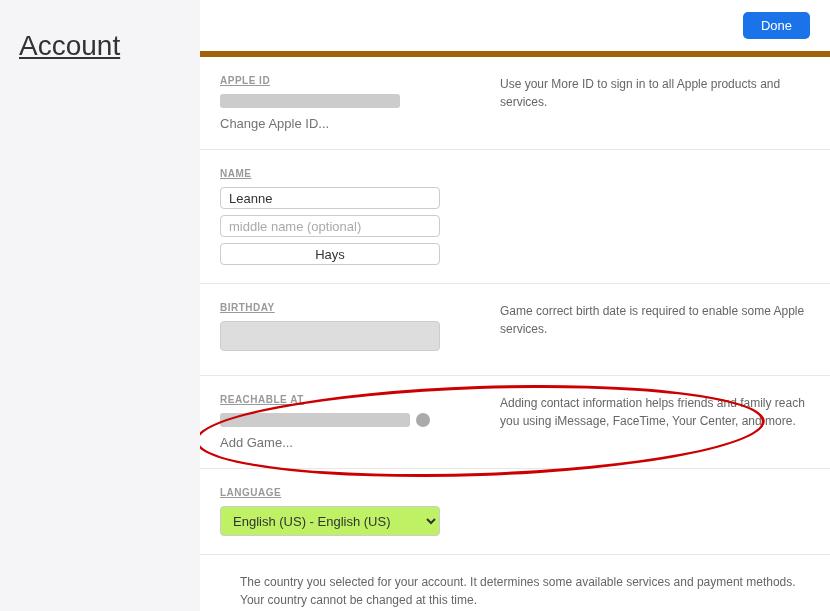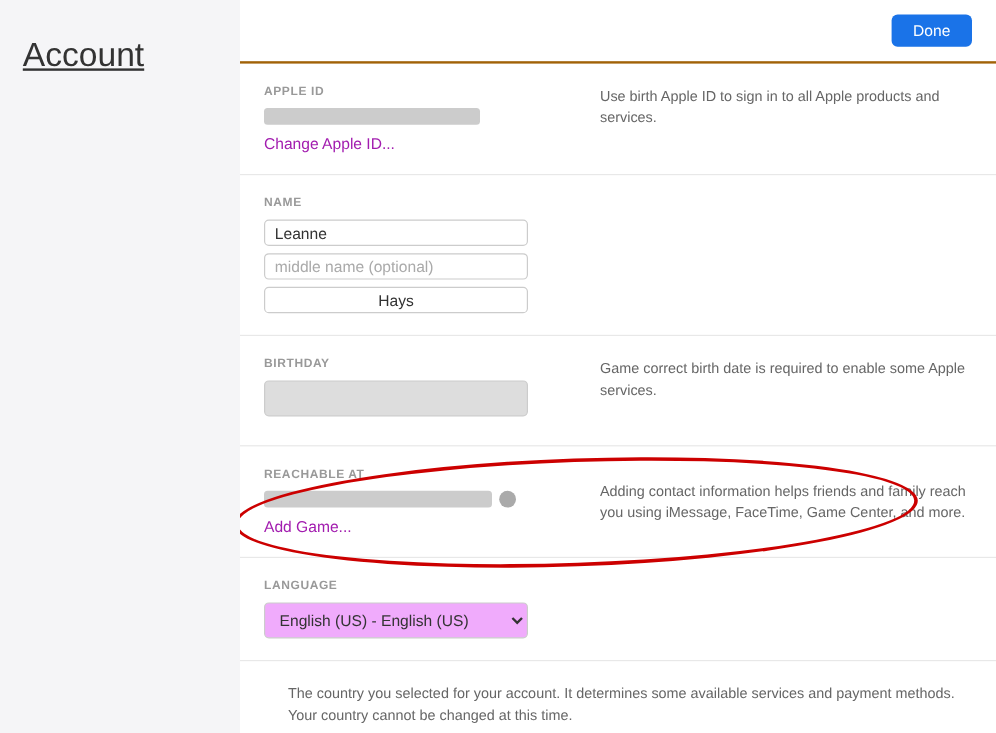--- a/index.html
+++ b/index.html
@@ -36,21 +36,21 @@
       background: #fff;
       padding: 0;
       overflow-y: auto;
     }
     
     .header-row {
       display: flex;
       justify-content: flex-end;
       align-items: center;
       padding: 12px 20px;
-      border-bottom: 2px solid #a16207;
+      border-bottom: 6px solid #a16207;
     }
     .done-button {
       background: #1a73e8;
       color: #fff;
       border: none;
       border-radius: 5px;
       padding: 6px 18px;
       font-size: 13px;
       cursor: pointer;
       font-weight: 500;
@@ -73,30 +73,31 @@
       font-size: 12px;
       line-height: 1.5;
     }
     .section-label {
       font-size: 10px;
       font-weight: 600;
       color: #999;
       letter-spacing: 0.5px;
       margin-bottom: 8px;
       text-transform: uppercase;
+      text-decoration: underline;
     }
     .apple-id-value {
       height: 14px;
       background: #ccc;
       border-radius: 3px;
       width: 180px;
       margin-bottom: 8px;
     }
     .link-text {
-      color: #a21caf;
+      color: #737373;
       cursor: pointer;
       font-size: 13px;
       text-decoration: none;
     }
     .form-input {
       width: 220px;
       height: 22px;
       border: 1px solid #ccc;
       border-radius: 4px;
       padding: 4px 8px;
@@ -115,21 +116,20 @@
       background: #ddd;
       border-radius: 4px;
       width: 220px;
       margin-bottom: 6px;
       border: 1px solid #ccc;
     }
 
     
     .reachable-section {
       position: relative;
-      align-items: center;
     }
     .reachable-email-row {
       display: flex;
       align-items: center;
       gap: 6px;
       margin-bottom: 8px;
     }
     .reachable-email-blur {
       flex: 1;
       max-width: 190px;
@@ -146,21 +146,21 @@
     }
 
     
     .form-select {
       width: 220px;
       height: 30px;
       border: 1px solid #ccc;
       border-radius: 4px;
       padding: 4px 8px;
       font-size: 13px;
-      background: #f0abfc;
+      background: #bef264;
       color: #333;
       appearance: auto;
     }
   </style>
 </head>
 <body>
 
 <div class="page-container">
 
   <div class="sidebar">
@@ -172,21 +172,21 @@
     <div class="header-row">
       <button class="done-button">Done</button>
     </div>
 
     <div class="section-row">
       <div class="section-left">
         <div class="section-label">APPLE ID</div>
         <div class="apple-id-value"></div>
         <a class="link-text" href="#">Change Apple ID...</a>
       </div>
-      <div class="section-right">Use birth Apple ID to sign in to all Apple products and services.</div>
+      <div class="section-right">Use your More ID to sign in to all Apple products and services.</div>
     </div>
 
     <div class="section-row">
       <div class="section-left">
         <div class="section-label">NAME</div>
         <input class="form-input" type="text" value="Leanne" style="">
         <input class="form-input" type="text" placeholder="middle name (optional)" style="">
         <input class="form-input" type="text" value="Hays" style="">
       </div>
       <div class="section-right"></div>
@@ -216,21 +216,21 @@
       "></div>
 
       <div class="section-left">
         <div class="section-label">REACHABLE AT</div>
         <div class="reachable-email-row">
           <div class="reachable-email-blur"></div>
           <div class="toggle-dot"></div>
         </div>
         <a class="link-text" href="#">Add Game...</a>
       </div>
-      <div class="section-right">Adding contact information helps friends and family reach you using iMessage, FaceTime, Game Center, and more.</div>
+      <div class="section-right">Adding contact information helps friends and family reach you using iMessage, FaceTime, Your Center, and more.</div>
     </div>
 
     <div class="section-row">
       <div class="section-left">
         <div class="section-label">LANGUAGE</div>
         <select class="form-select">
           <option>English (US) - English (US)</option>
           <option>Spanish</option>
           <option>French</option>
           <option>German</option>

